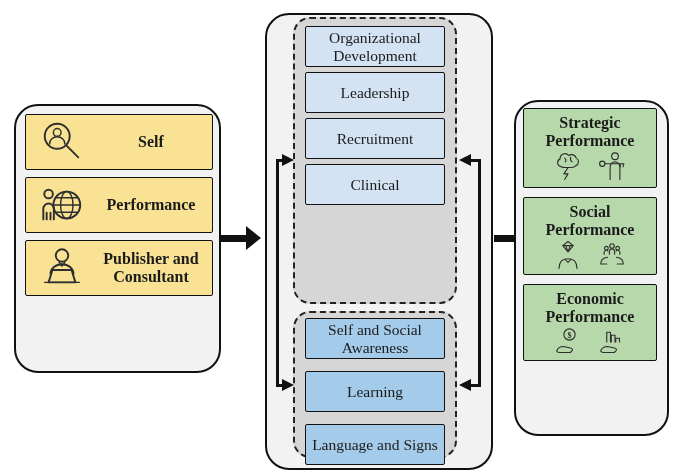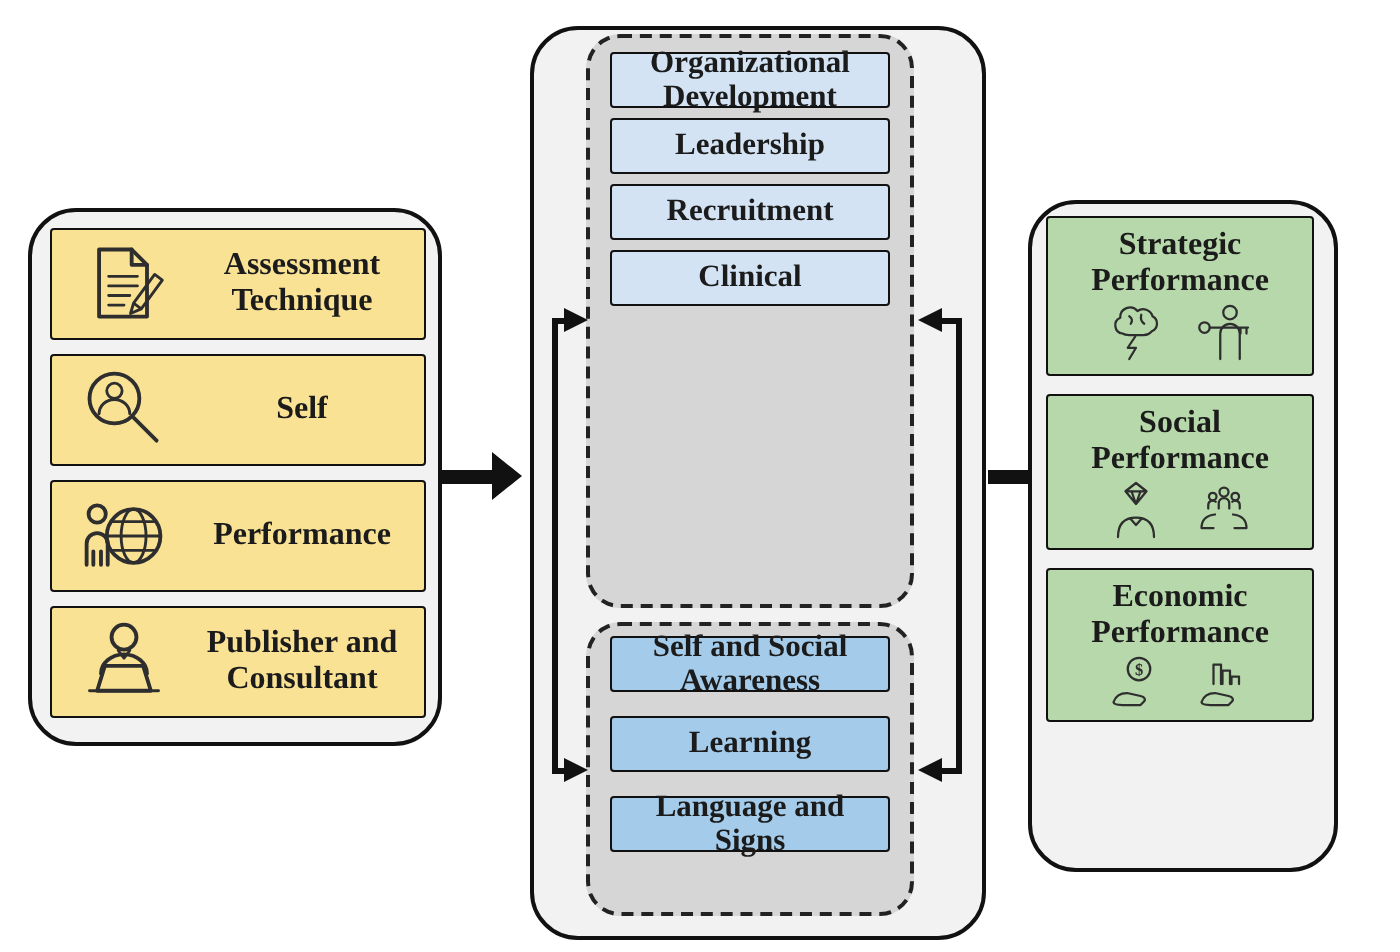--- a/index.html
+++ b/index.html
@@ -42,24 +42,24 @@
 
   
   .group{
     position:absolute;left:26px;width:164px;
     background:var(--group-gray);border:2px dashed #222;border-radius:17px;
     display:flex;flex-direction:column;align-items:center;
   }
   #group-top{top:2px;height:287px;padding-top:7px;gap:5px;}
   #group-bottom{top:296px;height:147px;padding-top:5px;gap:12px;}
   .bbox{
-    width:140px;height:28px;flex:none;
+    width:140px;height:41px;flex:none;
     border:1.6px solid var(--line);border-radius:2px;
     display:flex;align-items:center;justify-content:center;
-    font-weight:bold;font-size:15.5px;line-height:1.1;text-align:center;
+    font-weight:normal;font-size:15.5px;line-height:1.1;text-align:center;
     padding:1px 3px;
   }
   .bbox.light{background:var(--light-blue);}
   .bbox.dark{background:var(--dark-blue);}
 
   
   .gbox{
     width:134px;background:var(--green);border:1.8px solid var(--line);border-radius:2px;
     margin-bottom:9px;display:flex;flex-direction:column;align-items:center;
     padding-top:5px;
@@ -96,31 +96,20 @@
   svg .s15{fill:none;stroke:#2e2e2e;stroke-width:1.5;stroke-linecap:round;stroke-linejoin:round;}
   svg text{font-family:"Liberation Serif",serif;font-weight:bold;fill:#2e2e2e;}
 </style>
 </head>
 <body>
 
 <div class="canvas">
 
   <section class="panel" id="left-panel">
 
-    <div class="ybox">
-      <span class="icn">
-        <svg width="46" height="46" viewBox="0 0 48 48">
-          <path class="s" d="M11 6 H28 L36 14 V41 H11 Z"></path>
-          <path class="s" d="M28 6 V14 H36"></path>
-          <path class="s15" d="M16 20 H31 M16 25 H31 M16 30 H27 M16 35 H24"></path>
-          <path class="s15" d="M29 34 L40 19 L44 22 L33 37 Z M29 34 l-1.6 5.4 L33 37"></path>
-        </svg>
-      </span>
-      <span class="lbl">Assessment Technique</span>
-    </div>
 
     <div class="ybox">
       <span class="icn">
         <svg width="46" height="46" viewBox="0 0 48 48">
           <circle class="s" cx="19" cy="18" r="13"></circle>
           <path class="s" d="M29 28 L41 40" stroke-width="3.2"></path>
           <circle class="s15" cx="19" cy="14" r="4"></circle>
           <path class="s15" d="M11 26 a8 7.5 0 0 1 16 0"></path>
         </svg>
       </span>

